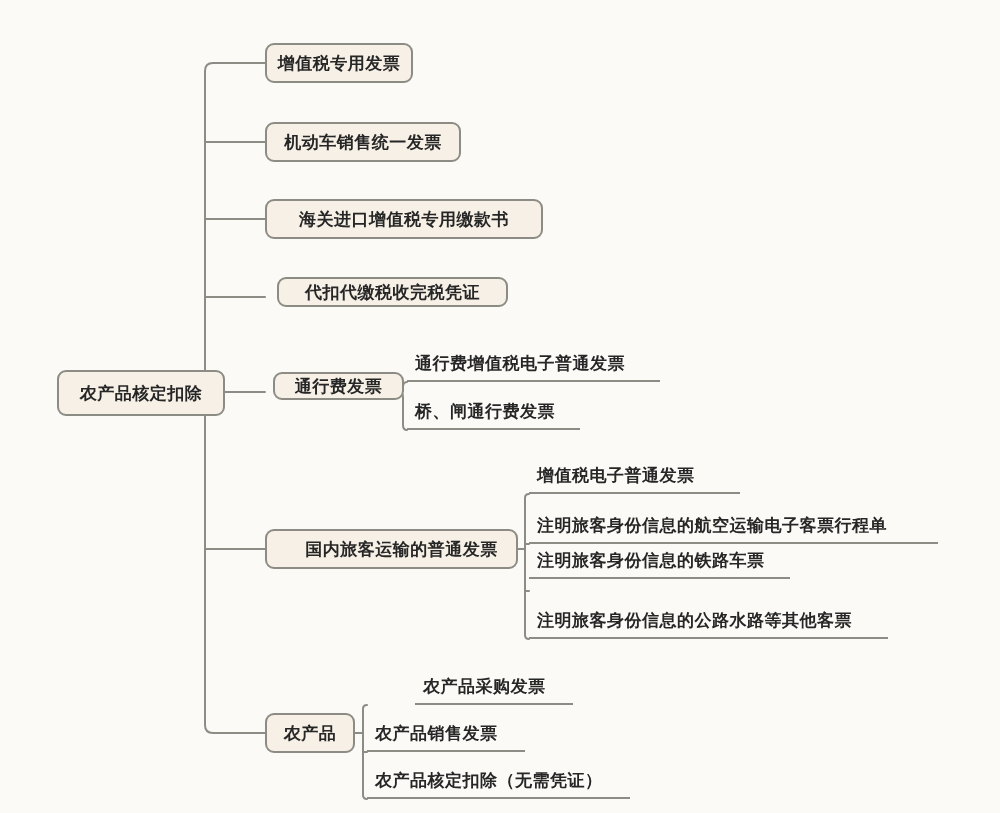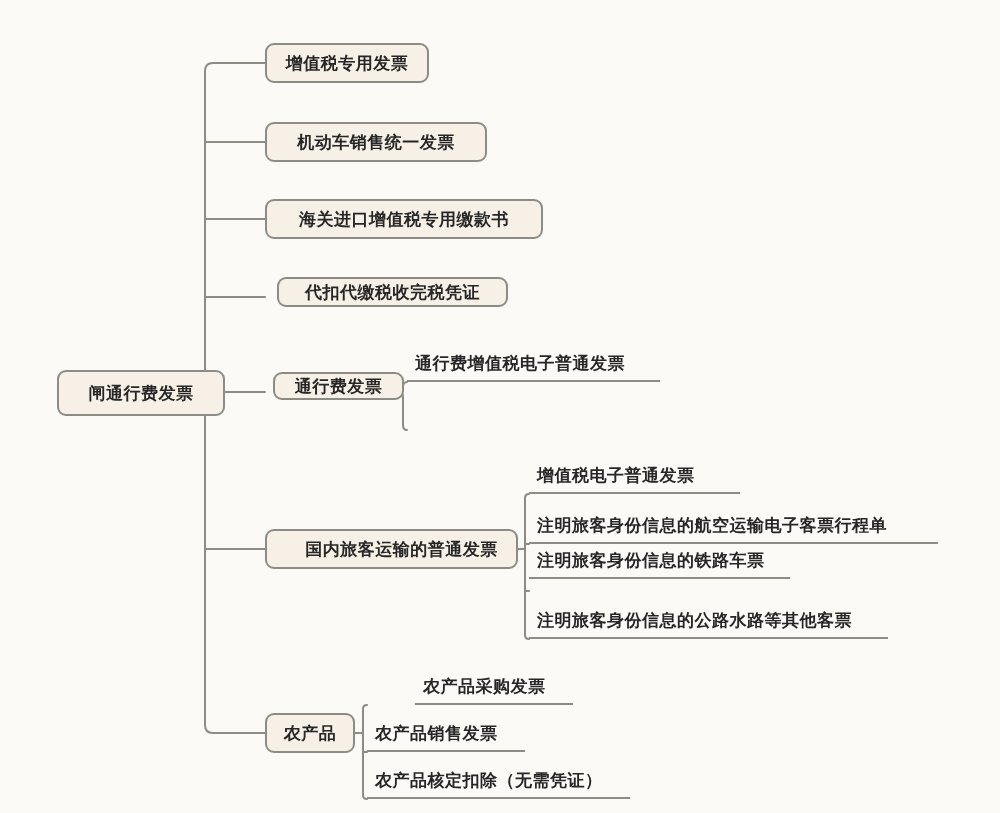--- a/index.html
+++ b/index.html
@@ -72,38 +72,39 @@
              M396 392 H399 Q403 392 403 387 Q403 382 407 382
              M396 392 H399 Q403 392 403 397 V425 Q403 430 407 430
              M518 549 H525
              M529 494 Q525 494 525 498 V635 Q525 639 529 639
              M525 544 H529 M525 591 H529
              M355 733 H363
              M367 705 Q363 705 363 709 V795 Q363 799 367 799
              M363 752 H367" fill="none" stroke="#8c8c85" stroke-width="2" stroke-linecap="round"></path>
   </svg>
 
-  <div class="box-node root-node" style="left:57px;top:370px;width:168px;height:46px;">闸通行费发票</div>
+  <div class="box-node root-node" style="left:57px;top:370px;width:168px;height:46px;">农产品核定扣除</div>
 
-  <div class="box-node" style="left:265px;top:43px;width:164px;height:40px;">增值税专用发票</div>
+  <div class="box-node" style="left:265px;top:43px;width:148px;height:40px;">增值税专用发票</div>
 
-  <div class="box-node" style="left:265px;top:122px;width:222px;height:40px;">机动车销售统一发票</div>
+  <div class="box-node" style="left:265px;top:122px;width:196px;height:40px;">机动车销售统一发票</div>
 
   <div class="box-node" style="left:265px;top:199px;width:278px;height:40px;">海关进口增值税专用缴款书</div>
 
   <div class="box-node" style="left:265px;top:277px;width:231px;height:30px;margin-left:12px;">代扣代缴税收完税凭证</div>
 
   <div class="box-node" style="left:265px;top:372px;width:131px;height:28px;margin-left:8px;">通行费发票</div>
 
   <div class="box-node" style="left:265px;top:529px;width:253px;height:40px;padding-left:20px;">国内旅客运输的普通发票</div>
 
   <div class="box-node" style="left:265px;top:713px;width:90px;height:40px;">农产品</div>
 
   <div class="line-node" style="left:407px;top:353px;min-width:253px;">通行费增值税电子普通发票</div>
 
+  <div class="line-node" style="left:407px;top:401px;min-width:173px;">桥、闸通行费发票</div>
 
   <div class="line-node" style="left:529px;top:465px;min-width:211px;">增值税电子普通发票</div>
 
   <div class="line-node" style="left:529px;top:515px;min-width:409px;">注明旅客身份信息的航空运输电子客票行程单</div>
 
   <div class="line-node" style="left:529px;top:550px;min-width:261px;">注明旅客身份信息的铁路车票</div>
 
   <div class="line-node" style="left:529px;top:610px;min-width:359px;">注明旅客身份信息的公路水路等其他客票</div>
 
   <div class="line-node" style="left:367px;top:676px;min-width:158px;margin-left:48px;">农产品采购发票</div>

